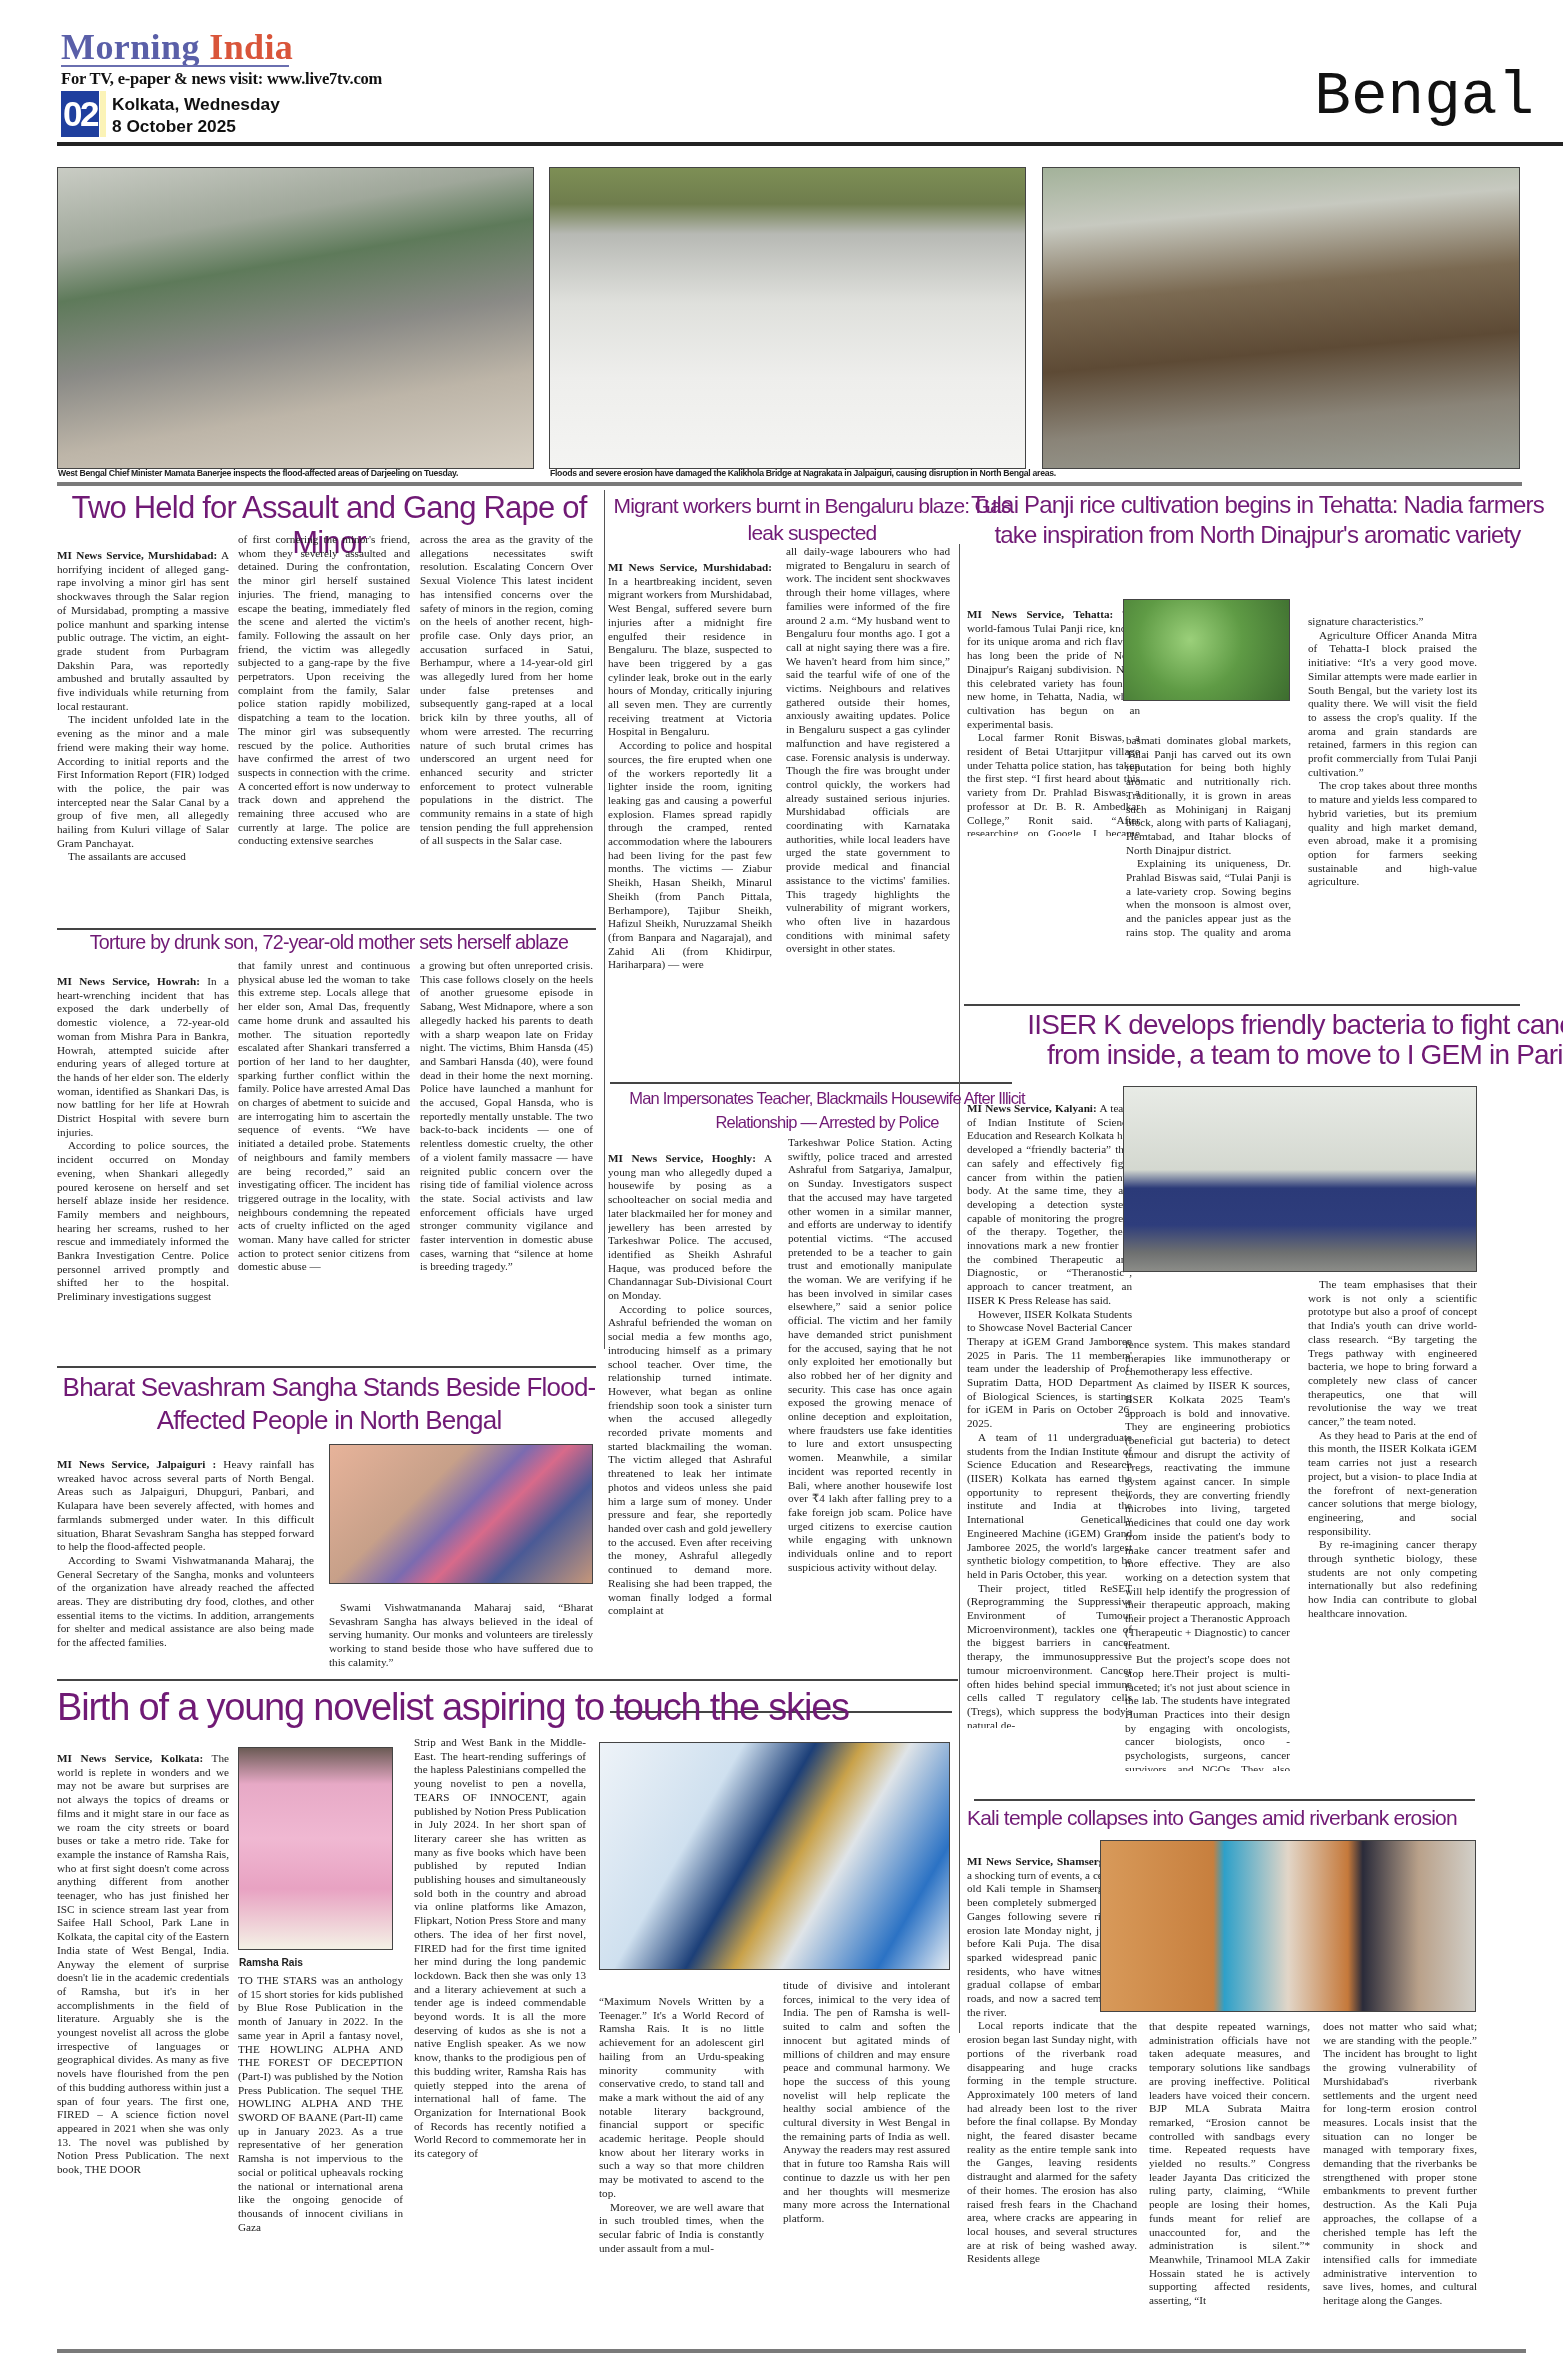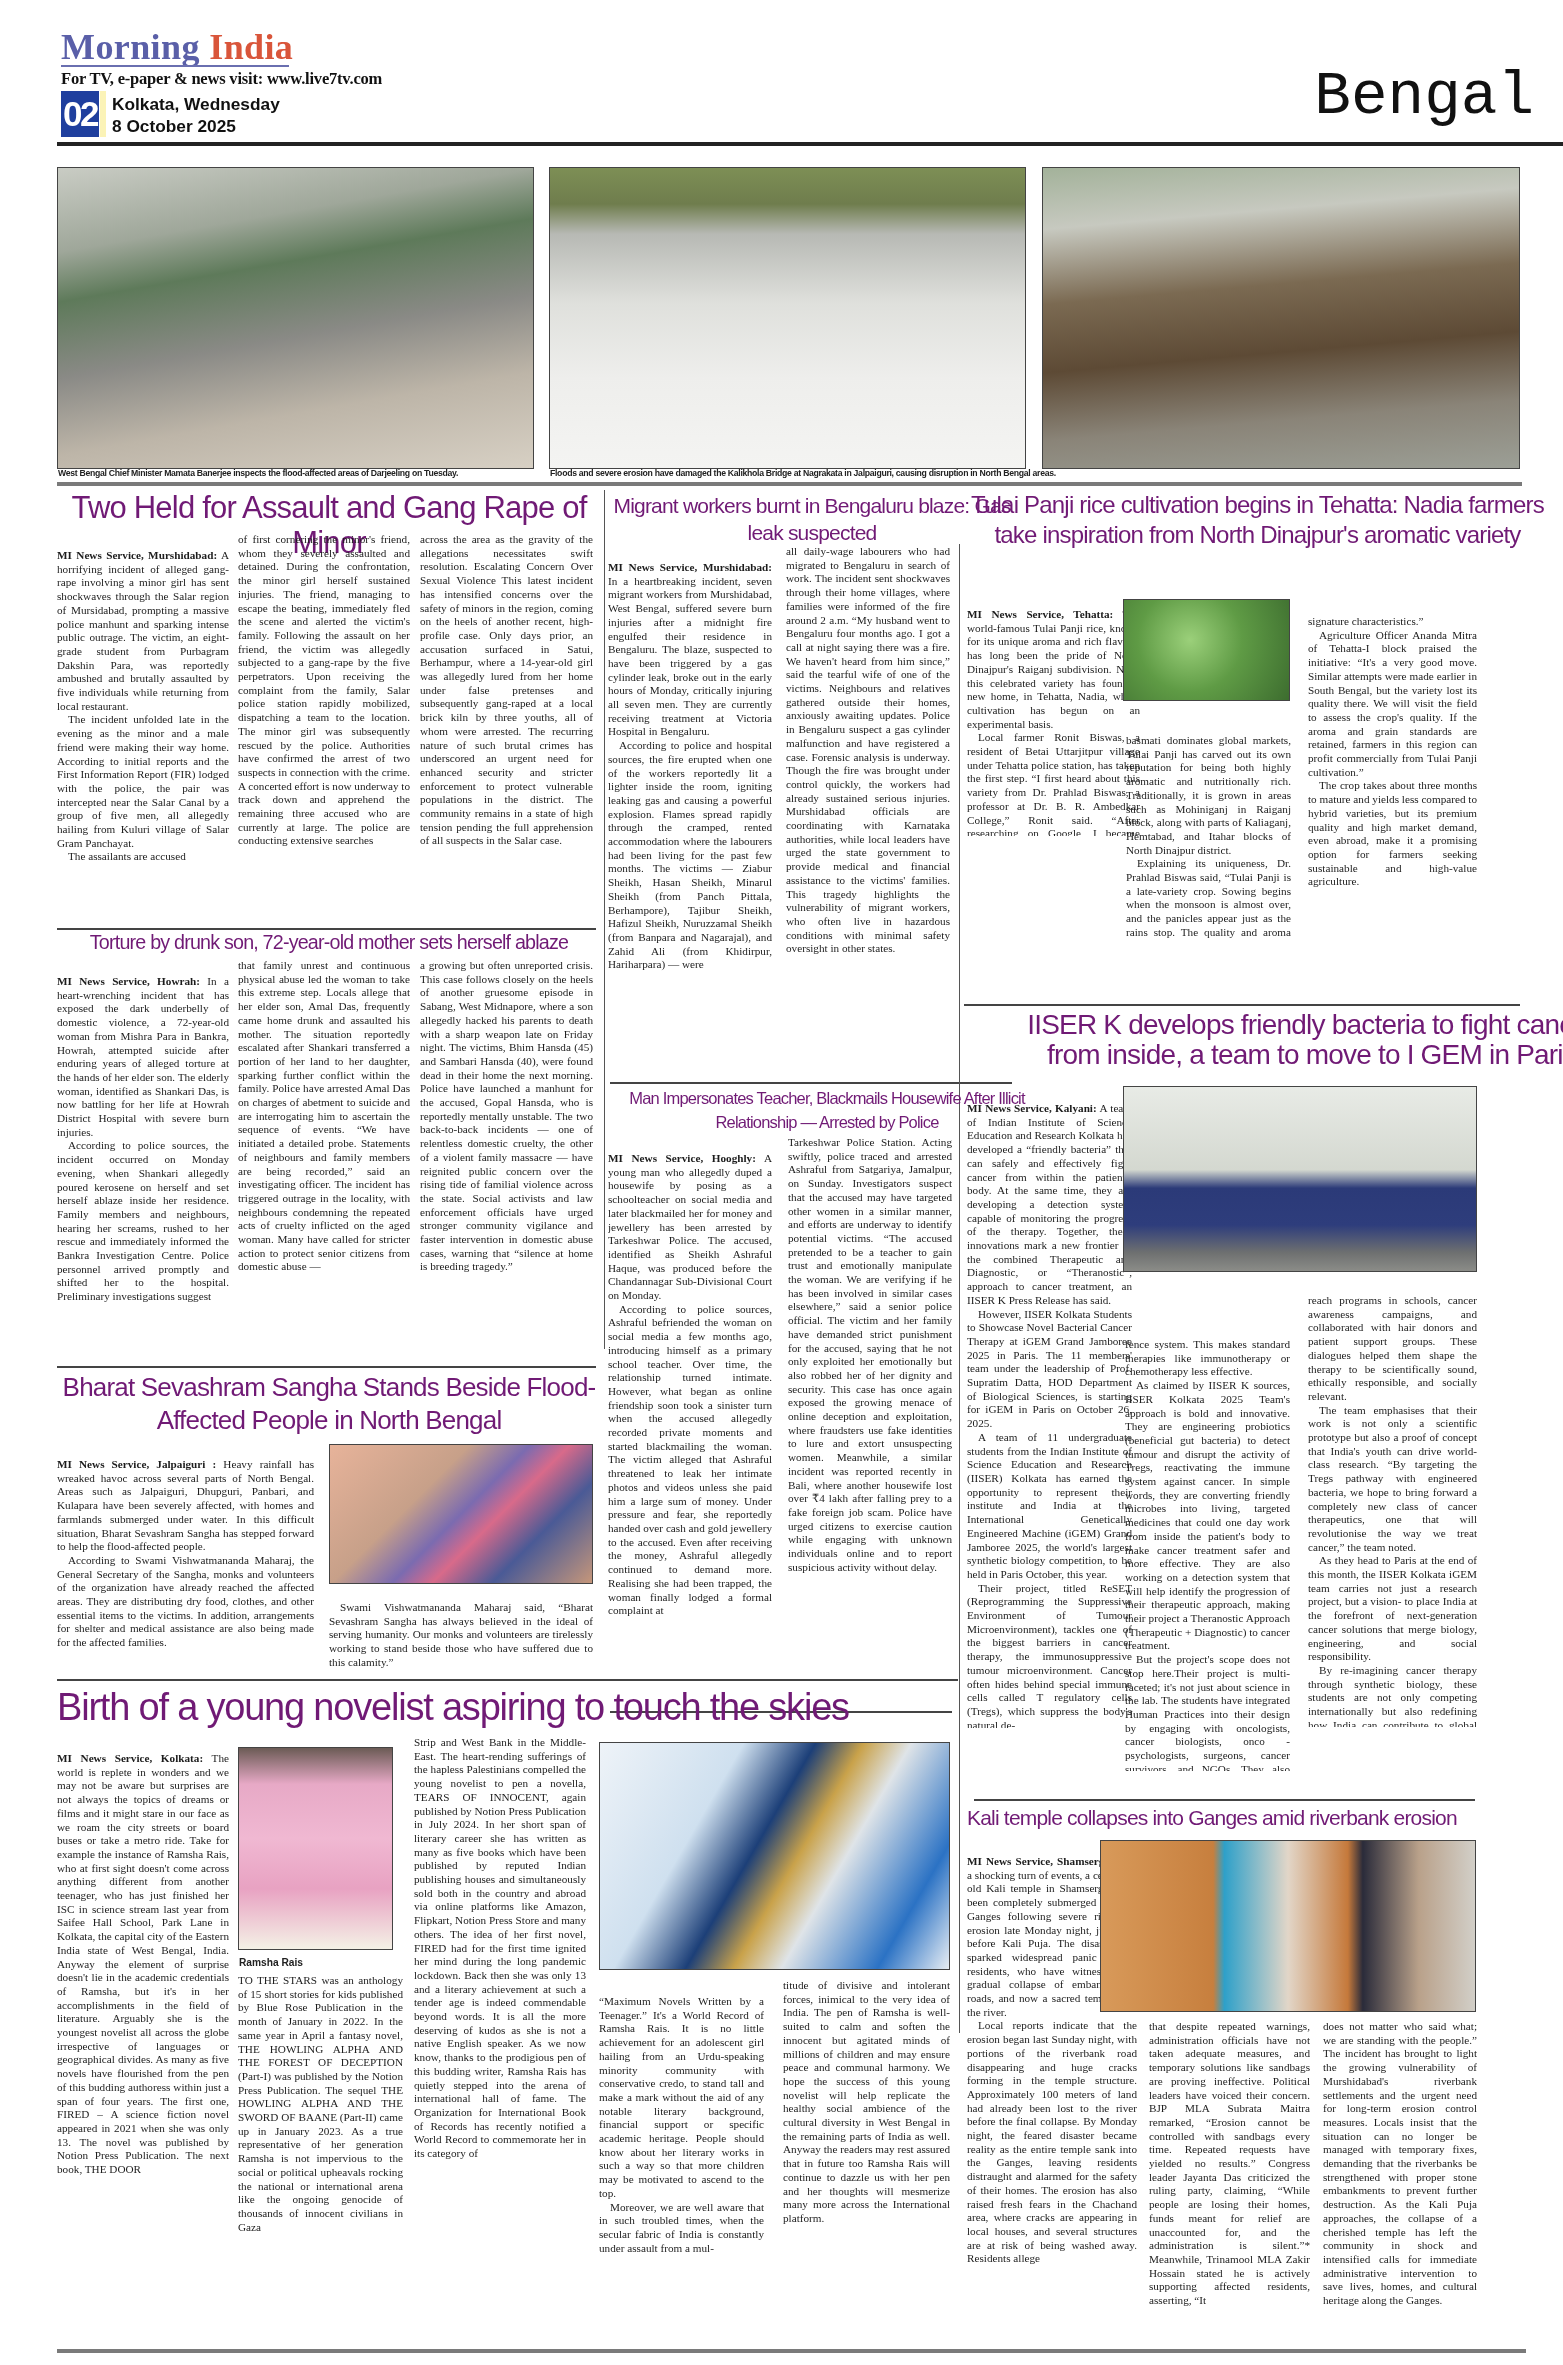--- a/index.html
+++ b/index.html
@@ -144,21 +144,20 @@
     <p>A team of 11 undergraduate students from the Indian Institute of Science Education and Research (IISER) Kolkata has earned the opportunity to represent their institute and India at the International Genetically Engineered Machine (iGEM) Grand Jamboree 2025, the world's largest synthetic biology competition, to be held in Paris October, this year.</p>
     <p>Their project, titled ReSET (Reprogramming the Suppressive Environment of Tumour Microenvironment), tackles one of the biggest barriers in cancer therapy, the immunosuppressive tumour microenvironment. Cancer often hides behind special immune cells called T regulatory cells (Tregs), which suppress the body's natural de-</p>
   </div>
   <div class="photo ph-team" style="left:1123px; top:1086px; width:354px; height:186px;"></div>
   <div class="body-col" style="left:1125px; top:1322px; width:165px; height:449px;">
     <p class="lead">fence system. This makes standard therapies like immunotherapy or chemotherapy less effective.</p>
     <p>As claimed by IISER K sources, IISER Kolkata 2025 Team's approach is bold and innovative. They are engineering probiotics (beneficial gut bacteria) to detect tumour and disrupt the activity of Tregs, reactivating the immune system against cancer. In simple words, they are converting friendly microbes into living, targeted medicines that could one day work from inside the patient's body to make cancer treatment safer and more effective. They are also working on a detection system that will help identify the progression of their therapeutic approach, making their project a Theranostic Approach (Therapeutic + Diagnostic) to cancer treatment.</p>
     <p>But the project's scope does not stop here.Their project is multi-faceted; it's not just about science in the lab. The students have integrated Human Practices into their design by engaging with oncologists, cancer biologists, onco - psychologists, surgeons, cancer survivors, and NGOs. They also organised out-</p>
   </div>
   <div class="body-col" style="left:1308px; top:1278px; width:169px; height:449px;">
-    <p class="lead">reach programs in schools, cancer awareness campaigns, and collaborated with hair donors and patient support groups. These dialogues helped them shape the therapy to be scientifically sound, ethically responsible, and socially relevant.</p>
     <p>The team emphasises that their work is not only a scientific prototype but also a proof of concept that India's youth can drive world-class research. “By targeting the Tregs pathway with engineered bacteria, we hope to bring forward a completely new class of cancer therapeutics, one that will revolutionise the way we treat cancer,” the team noted.</p>
     <p>As they head to Paris at the end of this month, the IISER Kolkata iGEM team carries not just a research project, but a vision- to place India at the forefront of next-generation cancer solutions that merge biology, engineering, and social responsibility.</p>
     <p>By re-imagining cancer therapy through synthetic biology, these students are not only competing internationally but also redefining how India can contribute to global healthcare innovation.</p>
   </div>
   <div class="rule-h" style="left:974px; top:1799px; width:501px; height:1.6px;"></div>
 </div>
 
 <div>
   <div class="headline hl-lg" style="left:57px; top:1371px; width:544px; line-height:33px;">Bharat Sevashram Sangha Stands Beside Flood-Affected People in North Bengal</div>
   <div class="body-col" style="left:57px; top:1442px; width:257px; height:233px;">

